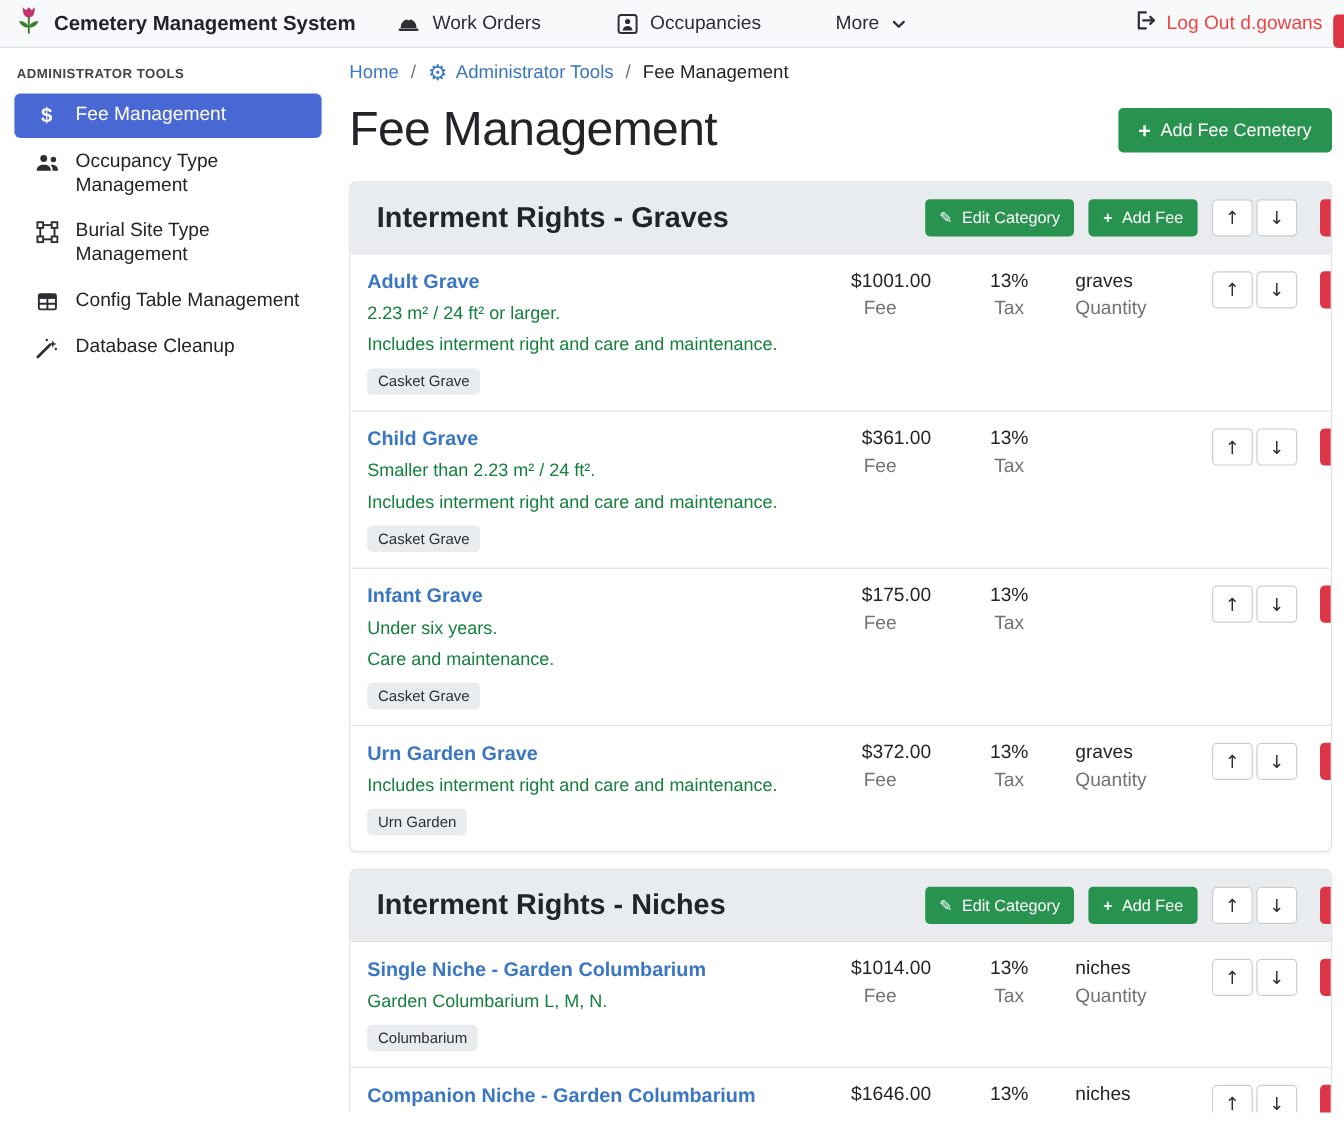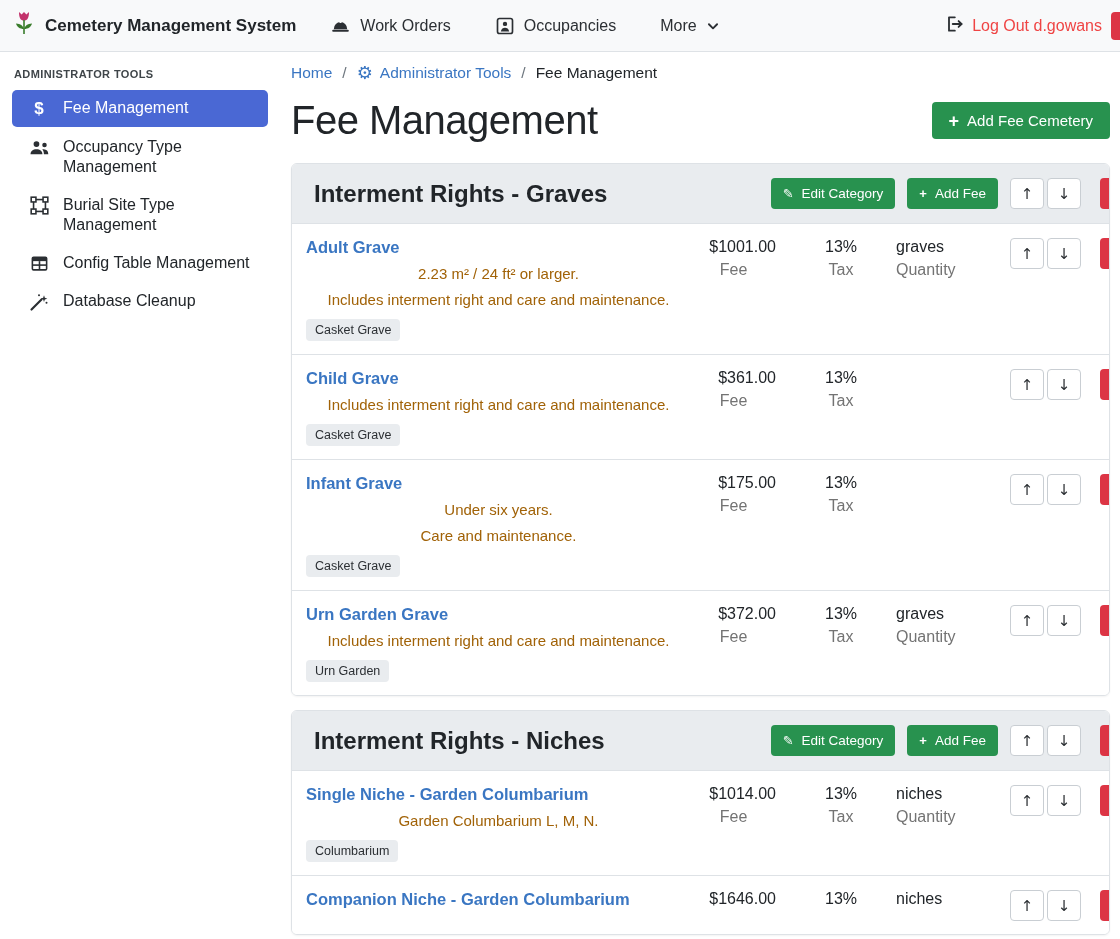--- a/index.html
+++ b/index.html
@@ -1,23 +1,23 @@
 <!DOCTYPE html>
 <html><head>
 <meta charset="utf-8">
 <style>
   * { box-sizing: border-box; margin: 0; padding: 0; }
   html,body { width: 1120px; height: 939px; overflow: hidden; background: #fff;
     font-family: "Liberation Sans", "DejaVu Sans", sans-serif; color: #212529; }
 
   
-  .navbar { height: 52px; background: #f8f9fa; border-bottom: 1px solid #dee2e6;
+  .navbar { height: 40px; background: #f8f9fa; border-bottom: 1px solid #dee2e6;
     display: flex; align-items: center; padding: 0 0 0 12px; position: relative; }
   .brand { display: flex; align-items: center; gap: 9px; font-size: 17px; font-weight: 700; color: #212529; }
-  .nav-links { display: flex; align-items: center; margin-left: 34px; gap: 44px; }
+  .nav-links { display: flex; align-items: center; margin-left: 34px; gap: 62px; }
   .nav-link { display: flex; align-items: center; gap: 9px; font-size: 16px; color: #2b2f33; cursor: pointer; }
   .nav-link svg { display:block; }
   .navbar-right { margin-left: auto; display: flex; align-items: center; gap: 8px;
     font-size: 16px; color: #ef4444; margin-right: 18px; cursor: pointer; }
   .nav-red-sliver { position: absolute; right: 0; top: 12px; width: 9px; height: 28px;
     background: #dc3545; border-radius: 4px 0 0 4px; }
 
   
   .layout { display: flex; height: 887px; }
   .sidebar { width: 280px; flex: 0 0 280px; padding-top: 10px; }
@@ -66,21 +66,21 @@
     background: #dc3545; border-radius: 4px 0 0 4px; cursor: pointer; }
   .card-header .red-sliver { top: 14px; }
 
   
   .fee-row { display: flex; align-items: flex-start; padding: 14px 0 13px 14px;
     border-top: 1px solid #dee2e6; position: relative; background: #fff; }
   .fee-row .red-sliver { top: 14px; }
   .fee-main { flex: 0 0 385px; }
   .fee-name { display: inline-block; font-size: 16.5px; font-weight: 700; color: #3a76c2;
     text-decoration: none; cursor: pointer; margin-bottom: 8px; }
-  .fee-desc { font-size: 15px; color: #a16207; margin-bottom: 9px; text-align: center; }
+  .fee-desc { font-size: 15px; color: #15803d; margin-bottom: 9px; }
   .badge { display: inline-block; background: #e9ecef; color: #2b2f33; font-size: 12.5px;
     padding: 4px 9px; border-radius: 4px; margin-top: 2px; }
   .col { display: flex; flex-direction: column; gap: 5px; }
   .col .val { font-size: 16px; color: #212529; }
   .col .lbl { font-size: 16px; color: #737373; text-align: center; }
   .fee-col { width: 85px; }
   .fee-col .val { text-align: right; }
   .tax-col { width: 70px; margin-left: 30px; }
   .tax-col .val, .tax-col .lbl { text-align: center; }
   .qty-col { width: 110px; margin-left: 20px; }
@@ -280,20 +280,21 @@
                   <span>↓</span>
                 </button>
     </div>
     <div class="red-sliver"></div>
   </div>
 
   <div class="fee-row">
     <div class="fee-main">
       <a class="fee-name">Child Grave</a>
       <div class="descs">
+                  <div class="fee-desc">Smaller than 2.23 m² / 24 ft².</div>
                   <div class="fee-desc">Includes interment right and care and maintenance.</div>
                 </div>
       <span class="badge">Casket Grave</span>
     </div>
     <div class="col fee-col">
       <div class="val">$361.00</div>
       <div class="lbl">Fee</div>
     </div>
     <div class="col tax-col">
       <div class="val">13%</div>

